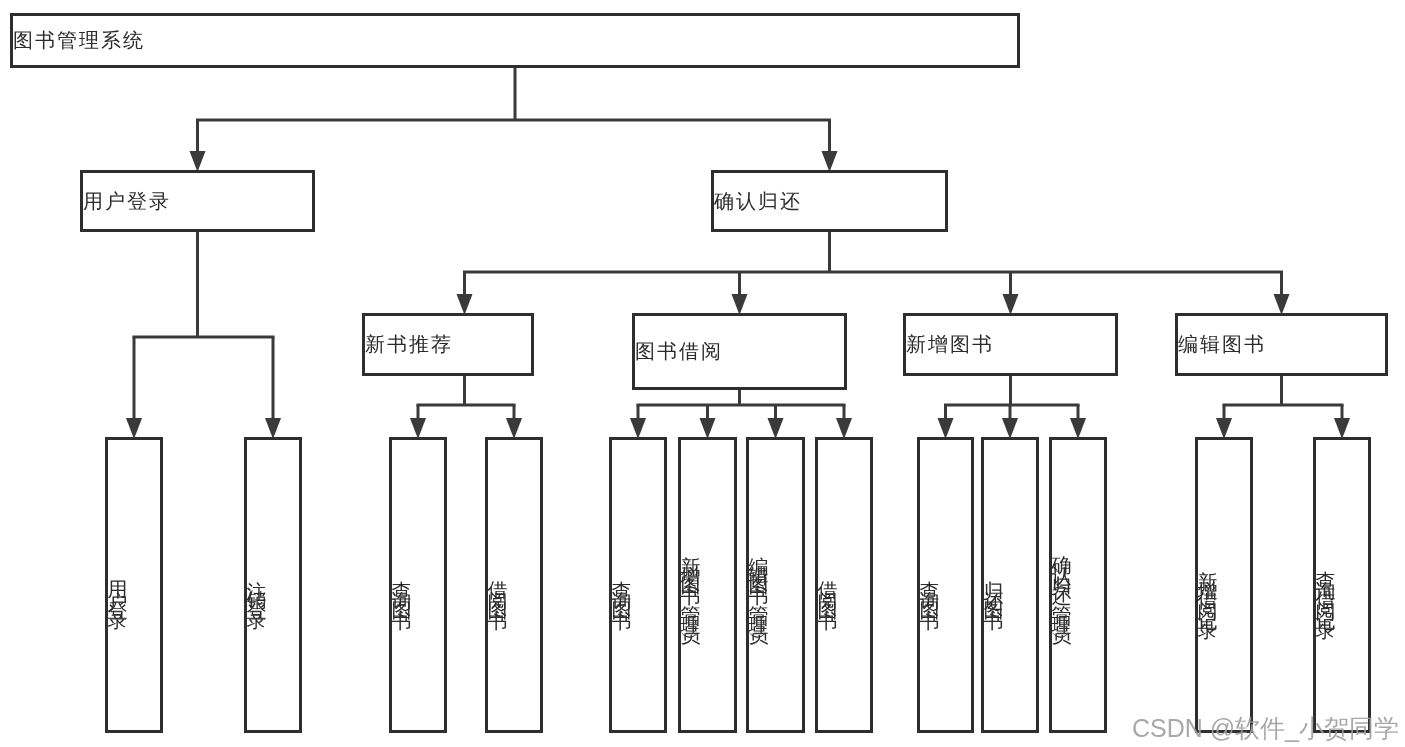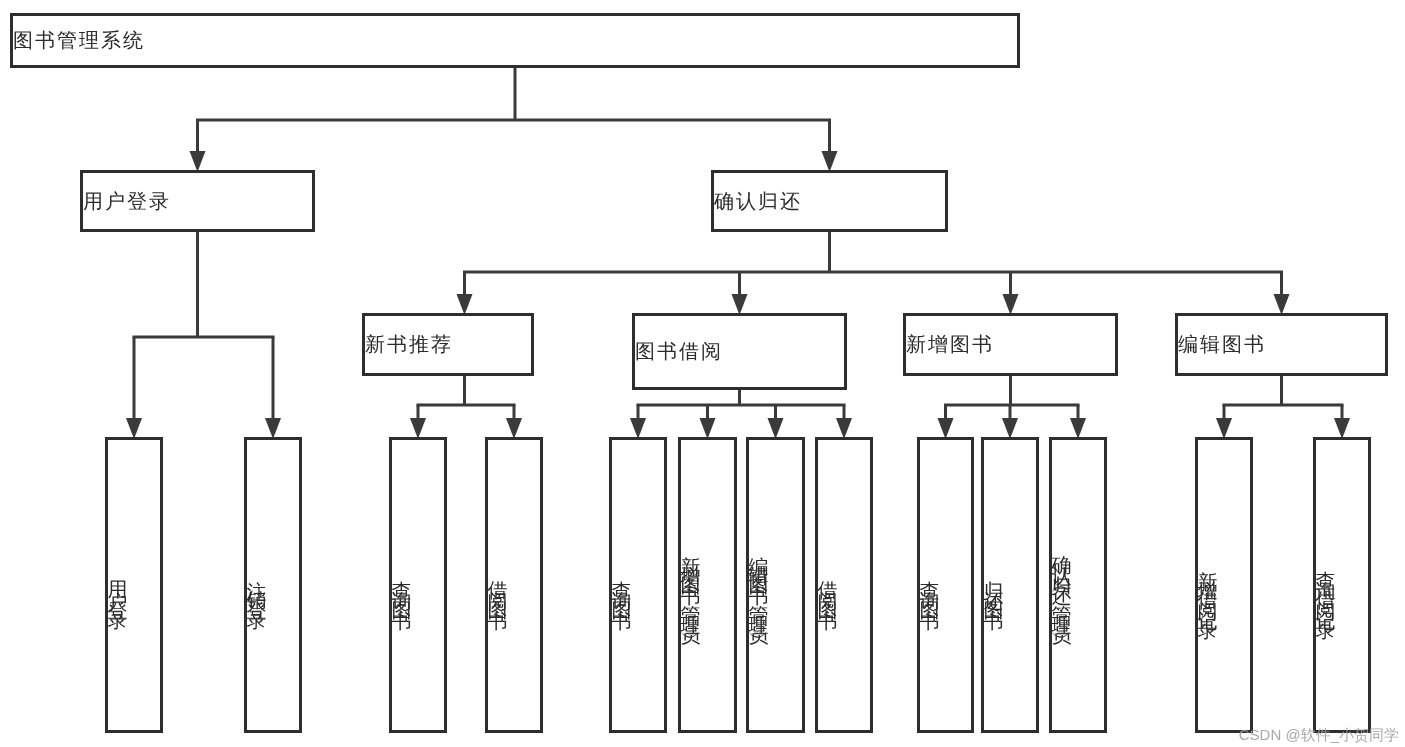--- a/index.html
+++ b/index.html
@@ -39,21 +39,21 @@
     writing-mode: vertical-rl;
     font-size: 20px;
     letter-spacing: 10px;
     color: #2b2b2b;
     line-height: 1;
   }
   #watermark {
     position: absolute;
     right: 6px;
     bottom: 2px;
-    font-size: 15px;
+    font-size: 25px;
     color: rgba(158, 158, 158, 0.9);
     z-index: 5;
     white-space: nowrap;
   }
 </style>
 </head>
 <body>
 
 <div id="canvas">
   <svg id="connector-layer" viewBox="0 0 1405 747" xmlns="http://www.w3.org/2000/svg">

